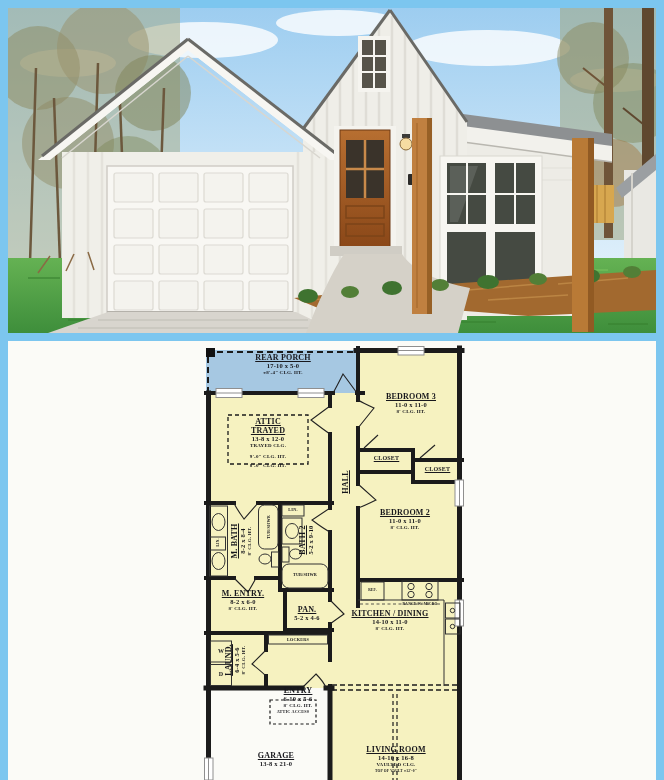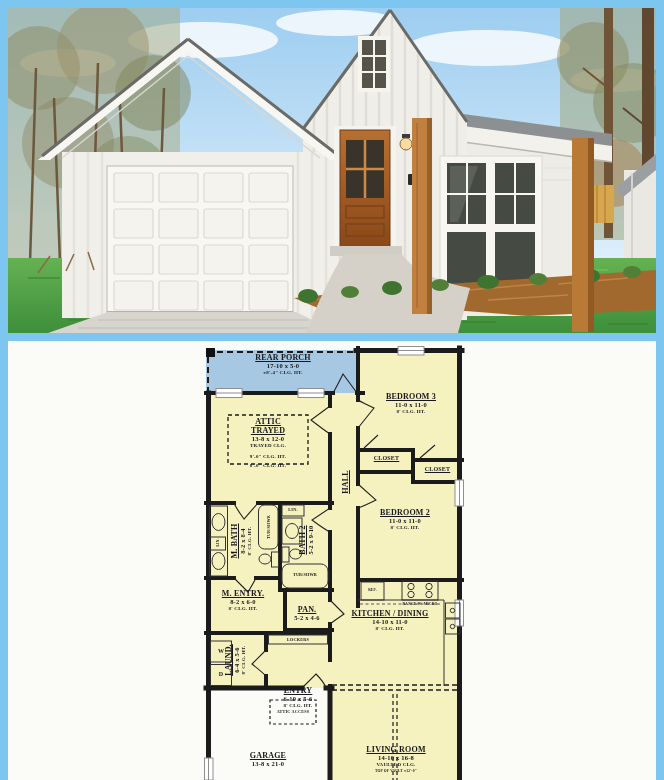--- a/index.html
+++ b/index.html
@@ -459,21 +459,21 @@
     <div class="lbl vblock" style="left:3px;top:299px;width:54px;height:26px;">
       <div class="rm-name">LAUND.</div>
       <div class="rm-dims">6-4 x 5-6</div>
       <div class="rm-clg">8' CLG. HT.</div>
     </div>
     <div class="lbl" style="left:62px;top:297px;width:60px;margin-top:41px;">
       <div class="rm-name">ENTRY</div>
       <div class="rm-dims">6-10 x 5-6</div>
       <div class="rm-clg">8' CLG. HT.</div>
     </div>
-    <div class="lbl" style="left:12px;top:403px;width:100px;">
+    <div class="lbl" style="left:20px;top:403px;width:100px;">
       <div class="rm-name">GARAGE</div>
       <div class="rm-dims">13-8 x 21-0</div>
     </div>
     <div class="lbl" style="left:130px;top:388px;width:120px;margin-top:9px;">
       <div class="rm-name">LIVING ROOM</div>
       <div class="rm-dims">14-10 x 16-8</div>
       <div class="rm-clg">VAULTED CLG.</div>
       <div class="tiny2">TOP OF VAULT ±12'-0"</div>
     </div>
 

